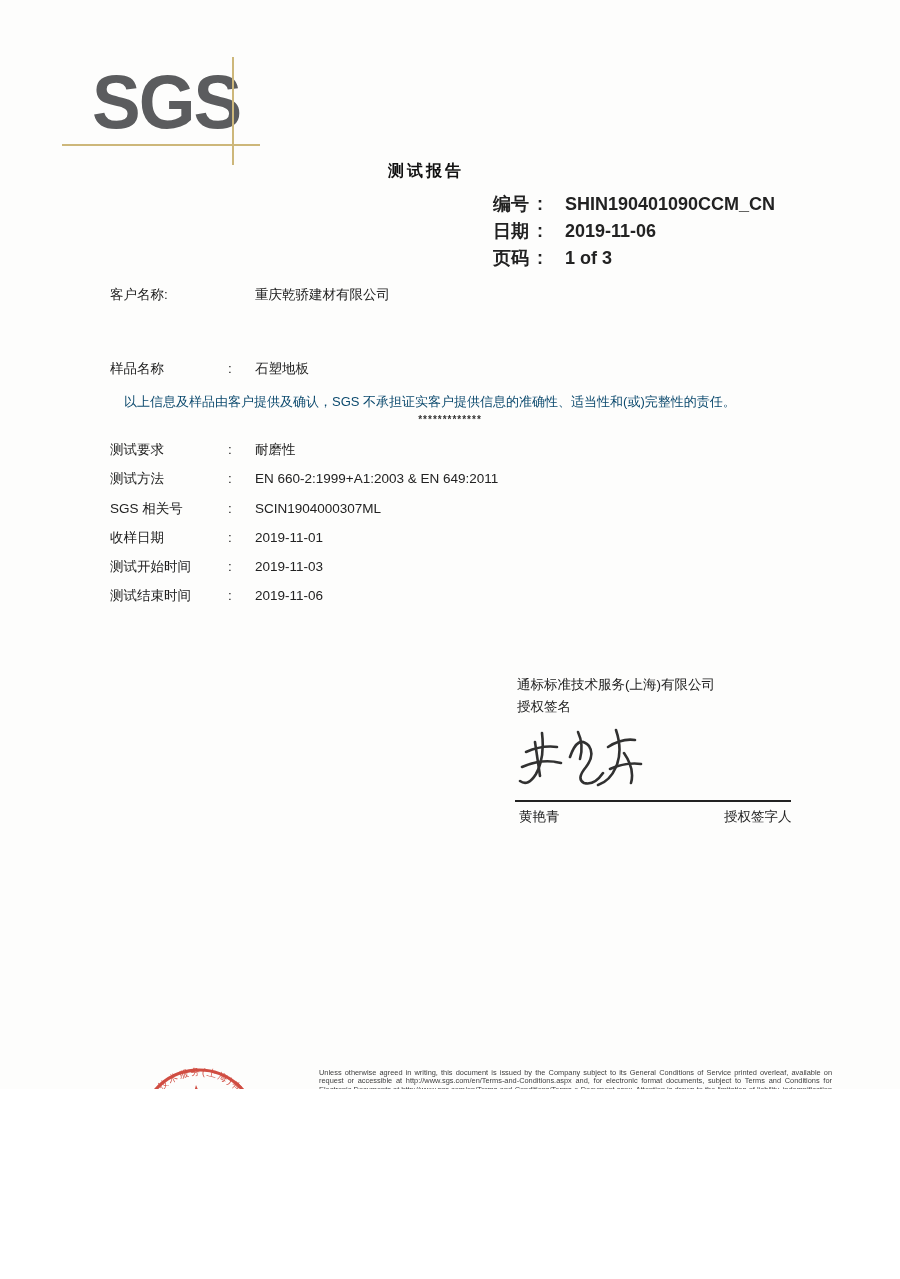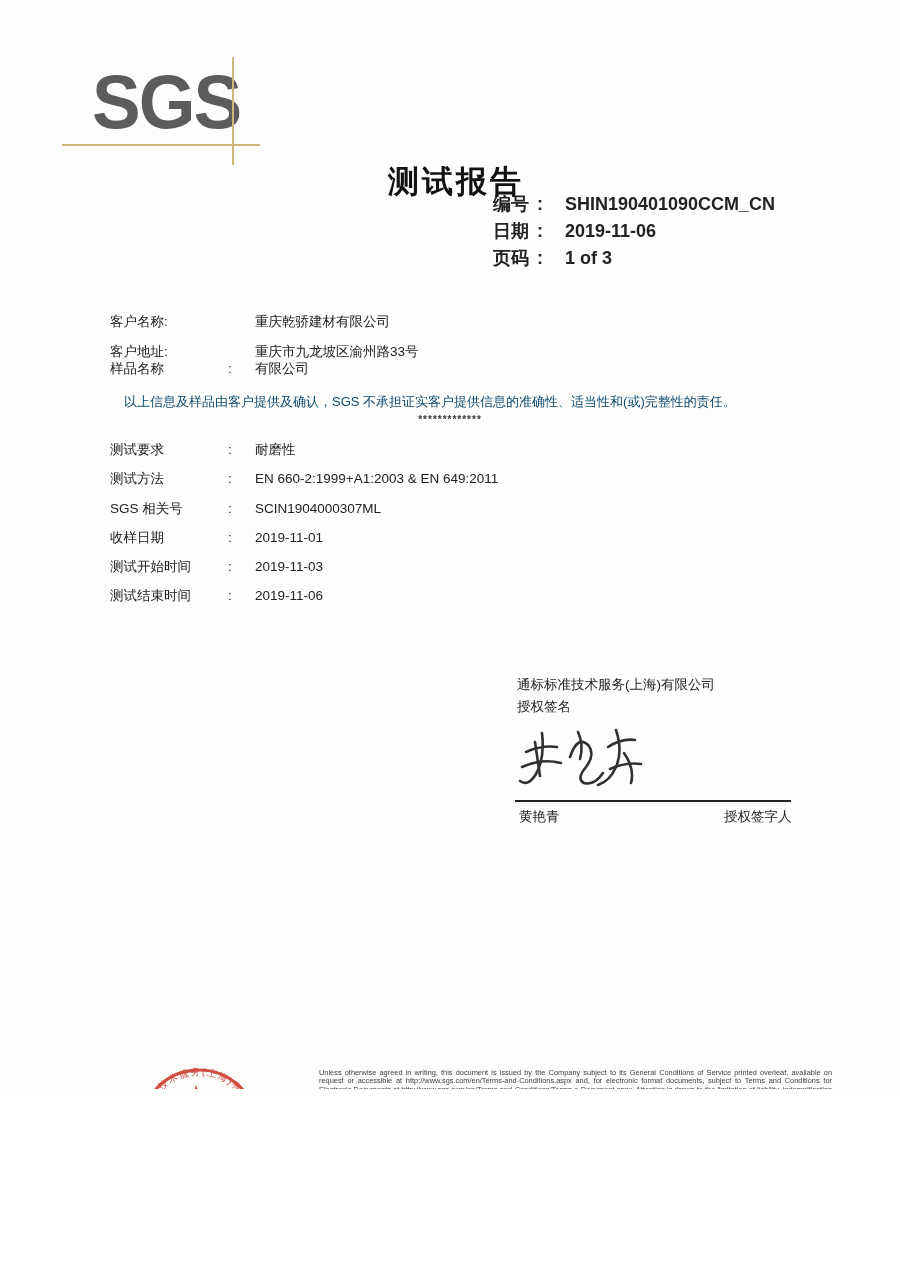--- a/index.html
+++ b/index.html
@@ -6,29 +6,29 @@
   .page{position:relative;width:900px;height:1089px;background:#fdfdfc;overflow:hidden;
         font-family:"Liberation Sans","DejaVu Sans",sans-serif;color:#1f1f1f;}
 
   
   .logo-text{position:absolute;left:92px;top:58px;font-size:76px;font-weight:700;
              color:#5b5c5e;letter-spacing:-2px;transform:scaleX(.96);transform-origin:left;}
   .logo-hline{position:absolute;left:62px;top:144px;width:198px;height:2px;background:#cdb77a;}
   .logo-vline{position:absolute;left:232px;top:57px;width:2px;height:108px;background:#cdb77a;}
 
   
-  .title{position:absolute;left:388px;top:161px;font-size:31px;font-weight:700;letter-spacing:3px;color:#111;}
+  .title{position:absolute;left:388px;top:161px;font-size:16px;font-weight:700;letter-spacing:3px;color:#111;}
   .meta-row{position:absolute;left:493px;font-size:18px;font-weight:700;color:#222;white-space:nowrap;}
   .meta-row .lbl{display:inline-block;width:44px;}
   .meta-row .col{display:inline-block;width:28px;text-align:left;}
   .m0{top:192px}.m1{top:219px}.m2{top:246px}
 
   
   .crow{position:absolute;left:110px;font-size:13.5px;color:#222;white-space:nowrap;}
-  .crow .lbl{display:inline-block;width:145px;margin-top:27px;}
+  .crow .lbl{display:inline-block;width:145px;}
   .c0{top:286px}.c1{top:316px}
   .trow{position:absolute;left:110px;font-size:13.5px;color:#222;white-space:nowrap;}
   .trow .lbl{display:inline-block;width:118px;}
   .trow .col{display:inline-block;width:27px;}
   .s0{top:360px}
   .t0{top:441px}.t1{top:470px}.t2{top:500px}.t3{top:529px}.t4{top:558px}.t5{top:587px}.t6{top:616px}
 
   .disclaimer{position:absolute;left:110px;top:393px;width:692px;font-size:13px;color:#0c4a6e;text-indent:14px;}
   .stars{position:absolute;left:110px;top:414px;width:680px;text-align:center;
          font-size:10px;font-weight:700;letter-spacing:1px;color:#333;}
@@ -77,25 +77,22 @@
   <div class="meta-row m1">
     <span class="lbl">日期</span><span class="col">:</span><span>2019-11-06</span>
   </div>
   <div class="meta-row m2">
     <span class="lbl">页码</span><span class="col">:</span><span>1 of 3</span>
   </div>
 
   <div class="crow c0">
     <span class="lbl">客户名称:</span><span>重庆乾骄建材有限公司</span>
   </div>
-  <div class="crow c1">
-    <span class="lbl">客户地址:</span><span>重庆市九龙坡区渝州路33号</span>
-  </div>
   <div class="trow s0">
-    <span class="lbl">样品名称</span><span class="col">:</span><span>有限公司</span>
+    <span class="lbl">样品名称</span><span class="col">:</span><span>石塑地板</span>
   </div>
 
   <div class="disclaimer">以上信息及样品由客户提供及确认，SGS 不承担证实客户提供信息的准确性、适当性和(或)完整性的责任。</div>
   <div class="stars">*************</div>
 
   <div class="trow t0">
     <span class="lbl">测试要求</span><span class="col">:</span><span>耐磨性</span>
   </div>
   <div class="trow t1">
     <span class="lbl">测试方法</span><span class="col">:</span><span>EN 660-2:1999+A1:2003 &amp; EN 649:2011</span>

